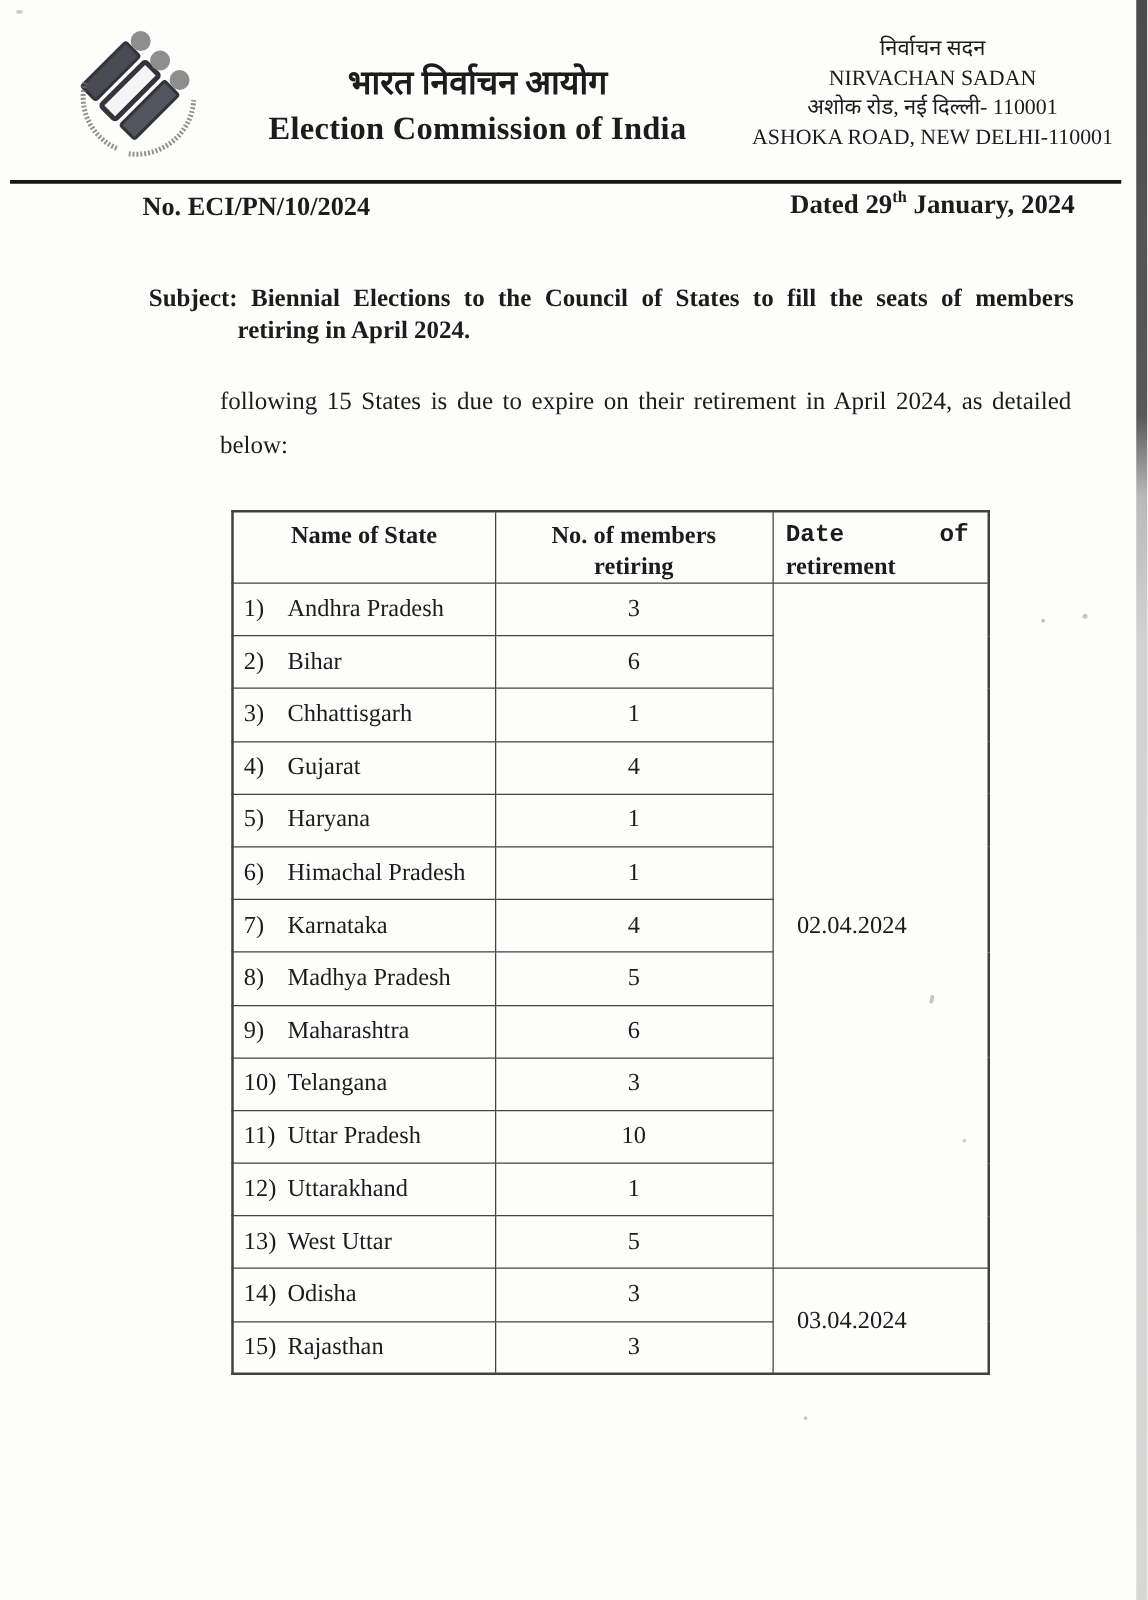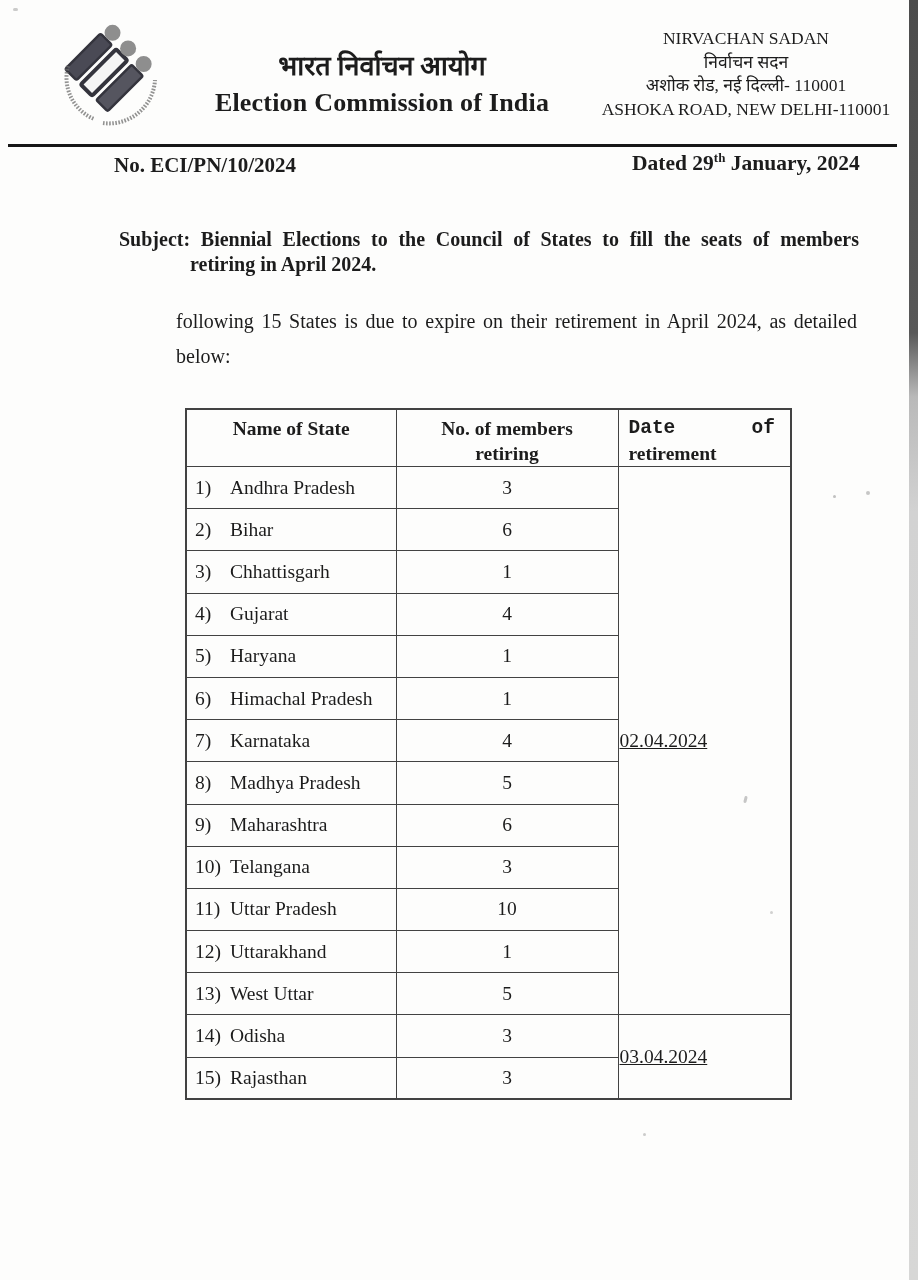--- a/index.html
+++ b/index.html
@@ -51,21 +51,21 @@
   table.states th { height:57px; vertical-align:top; padding-top:6px;
                     font-size:19.5px; font-weight:bold; line-height:25px; }
   th.h1 { text-align:center; }
   th.h2 { text-align:center; }
   th.h3 { text-align:left; padding:6px 15px 0 10px; }
   th.h3 .th3-line1 { display:flex; justify-content:space-between;font-family:Liberation Mono, monospace; }
   table.states td { height:42.2px; vertical-align:middle; }
   td.c1 { padding-left:8px; }
   td.c1 .num { display:inline-block; width:35px; }
   td.c2 { text-align:center; }
-  td.c3 { padding-left:1px;text-decoration:underline; }
+  td.c3 { padding-left:19px; }
 </style>
 </head>
 <body>
 
 <div class="page">
 
   <div class="edge-strip"></div>
 
   <div class="speck" style="left:833px;top:495px;width:3px;height:3px;opacity:.55"></div>
   <div class="speck" style="left:866px;top:491px;width:4px;height:4px;opacity:.5"></div>
@@ -89,22 +89,22 @@
       <path d="M 47 101 A 46 46 0 0 0 99 58" fill="none" stroke="#6d6d6d" stroke-width="4" stroke-dasharray="1.6 1.5" opacity=".75"></path>
     </svg>
   </div>
 
   <div class="center-block">
     <div class="title-hi" lang="hi">भारत निर्वाचन आयोग</div>
     <div class="title-en">Election Commission of India</div>
   </div>
 
   <div class="addr-block">
+    <div lang="hi">निर्वाचन सदन</div>
     <div>NIRVACHAN SADAN</div>
-    <div lang="hi">निर्वाचन सदन</div>
     <div lang="hi">अशोक रोड, नई दिल्ली- 110001</div>
     <div>ASHOKA ROAD, NEW DELHI-110001</div>
   </div>
 
   <div class="rule"></div>
 
   <div class="ref-no">No. ECI/PN/10/2024</div>
   <div class="dated"><span>Dated 29</span><sup>th</sup><span> January, 2024</span></div>
 
 

